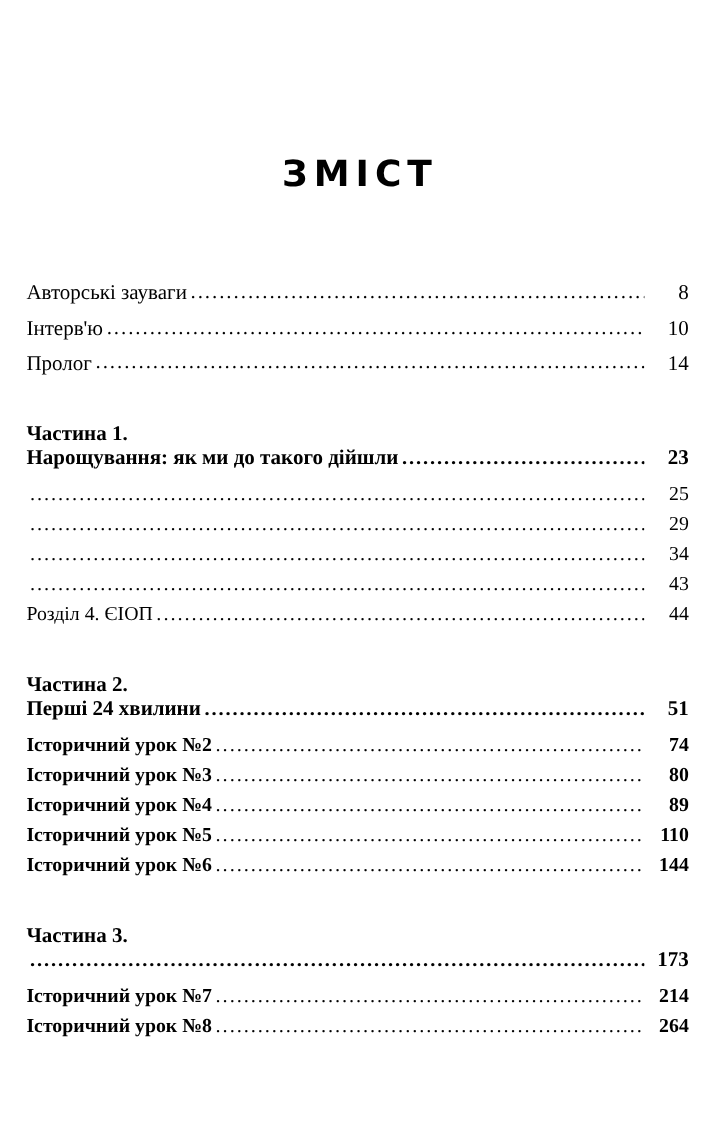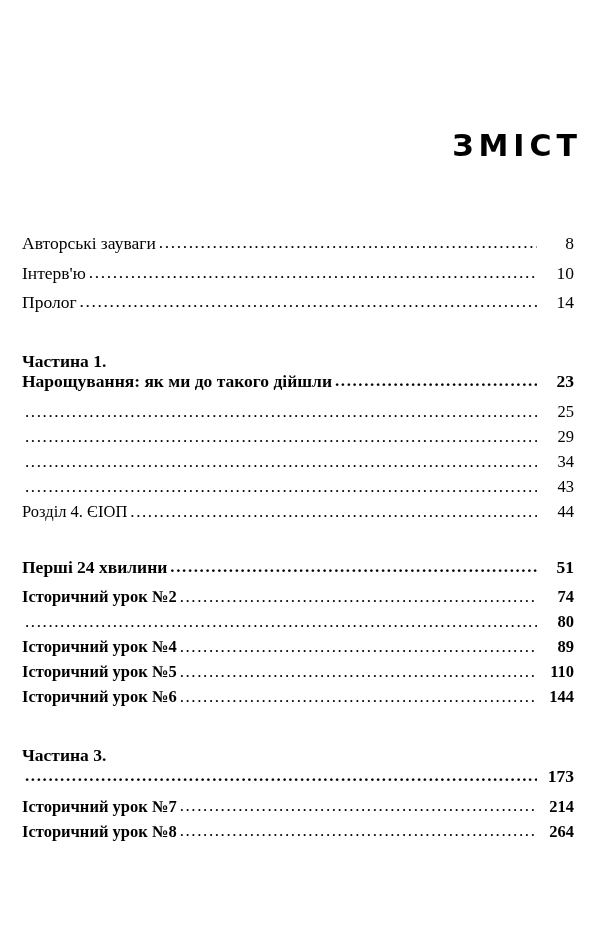--- a/index.html
+++ b/index.html
@@ -15,36 +15,36 @@
     overflow: hidden;
   }
   .page {
     position: relative;
     width: 600px;
     height: 950px;
     box-sizing: border-box;
     padding: 0 18px;
   }
   .toc-title {
-    text-align: right;
+    text-align: center;
     font-family: "DejaVu Sans", sans-serif;
     font-weight: bold;
     font-size: 30px;
     letter-spacing: 5px;
     margin-top: 128px;
     margin-bottom: 0;
   }
   .entries {
     margin-top: 72px;
     padding-left: 4px;
     padding-right: 8px;
   }
   .entry {
     display: flex;
-    align-items: center;
+    align-items: flex-end;
     width: 100%;
     line-height: 1.0;
   }
   .entry .label {
     white-space: nowrap;
     font-size: 17px;
   }
   .entry .dots {
     flex: 1 1 auto;
     overflow: hidden;
@@ -168,33 +168,37 @@
         </div>
         <div class="entry">
           <span class="label">Розділ 4. ЄІОП</span>
           <span class="dots">........................................................................................................................................</span>
           <span class="page-num">44</span>
         </div>
       </div>
     </div>
 
     <div class="part">
+      <div class="part-head">
+        <span class="line1">Частина 2.</span>
+      </div>
       <div class="entry head-entry">
         <span class="label">Перші 24 хвилини</span>
         <span class="dots">........................................................................................................................................</span>
         <span class="page-num">51</span>
       </div>
 
       <div class="sub-list">
         <div class="entry bold">
           <span class="label">Історичний урок №2</span>
           <span class="dots">........................................................................................................................................</span>
           <span class="page-num">74</span>
         </div>
         <div class="entry bold">
+          <span class="label">Історичний урок №3</span>
           <span class="dots">........................................................................................................................................</span>
           <span class="page-num">80</span>
         </div>
         <div class="entry bold">
           <span class="label">Історичний урок №4</span>
           <span class="dots">........................................................................................................................................</span>
           <span class="page-num">89</span>
         </div>
         <div class="entry bold">
           <span class="label">Історичний урок №5</span>

